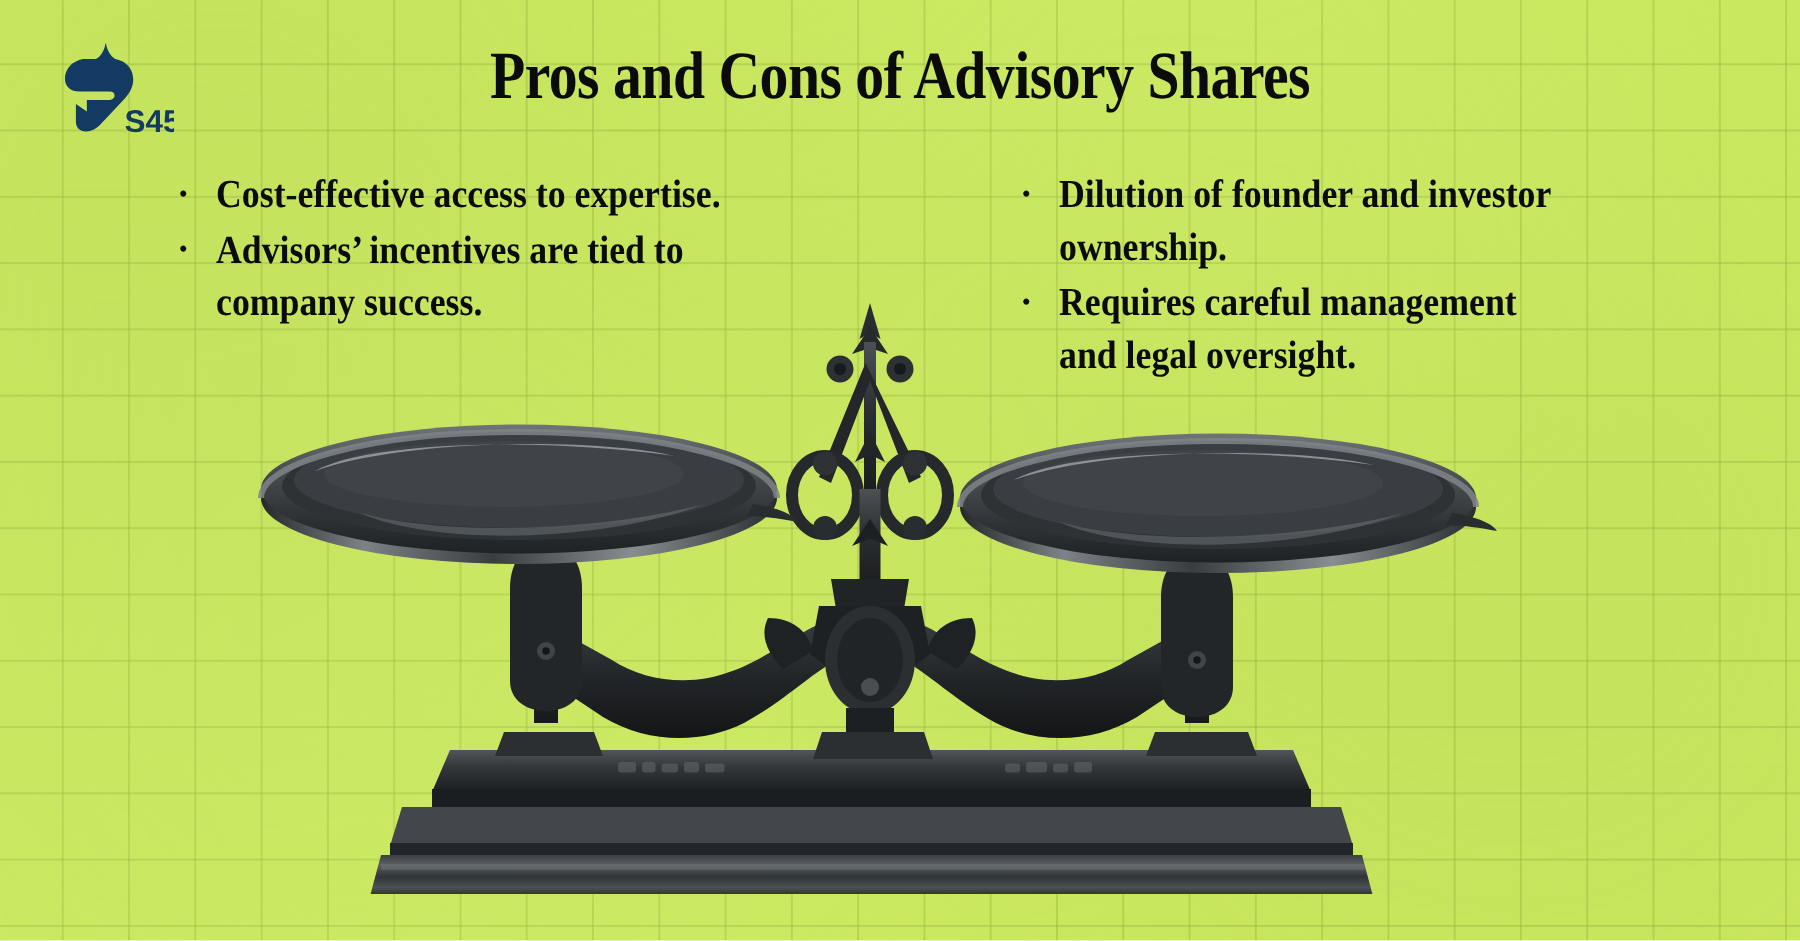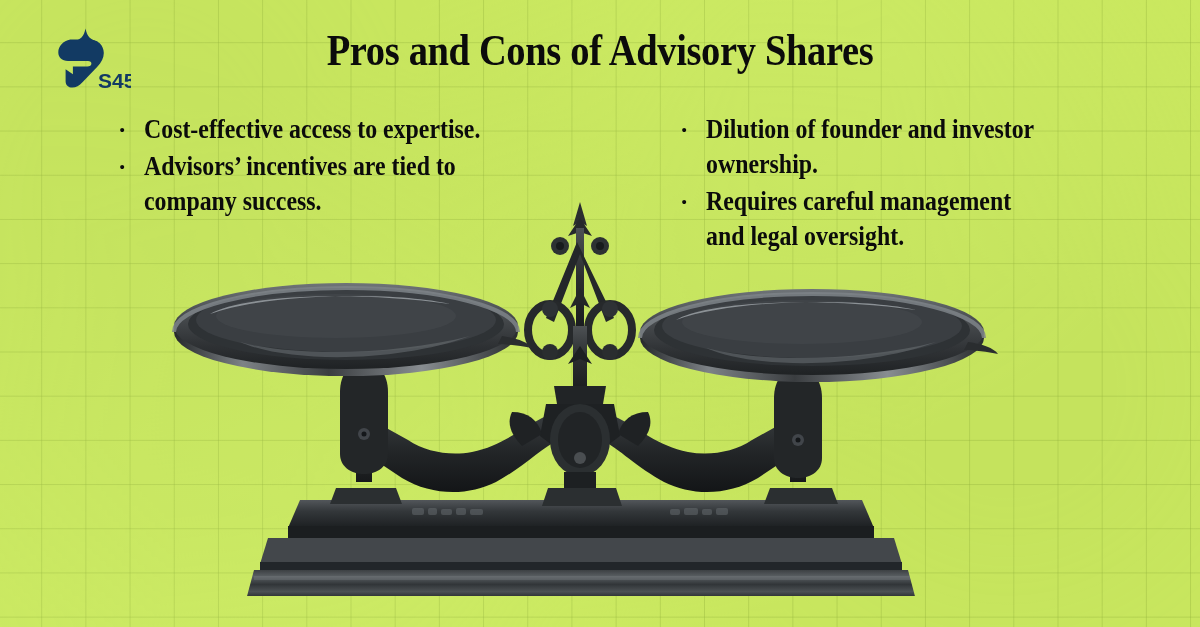--- a/index.html
+++ b/index.html
@@ -36,21 +36,21 @@
       radial-gradient(circle at 68% 8%,  rgba(205,235,120,.5) 0 8%, rgba(0,0,0,0) 40%),
       radial-gradient(circle at 84% 62%, rgba(165,196,85,.5) 0 10%, rgba(0,0,0,0) 45%),
       radial-gradient(circle at 32% 78%, rgba(208,238,125,.45) 0 10%, rgba(0,0,0,0) 44%),
       radial-gradient(circle at 52% 45%, rgba(170,200,90,.35) 0 12%, rgba(0,0,0,0) 48%),
       radial-gradient(circle at 5% 88%,  rgba(200,232,118,.45) 0 9%, rgba(0,0,0,0) 40%);
   }
 
   
   #logo {
     position: absolute;
-    left: 41px;
+    left: 26px;
     top: 26px;
     width: 90px;
     height: 66px;
     display: block;
   }
   #logo .mark { display:block; }
 
   
   #title {
     position: absolute;

